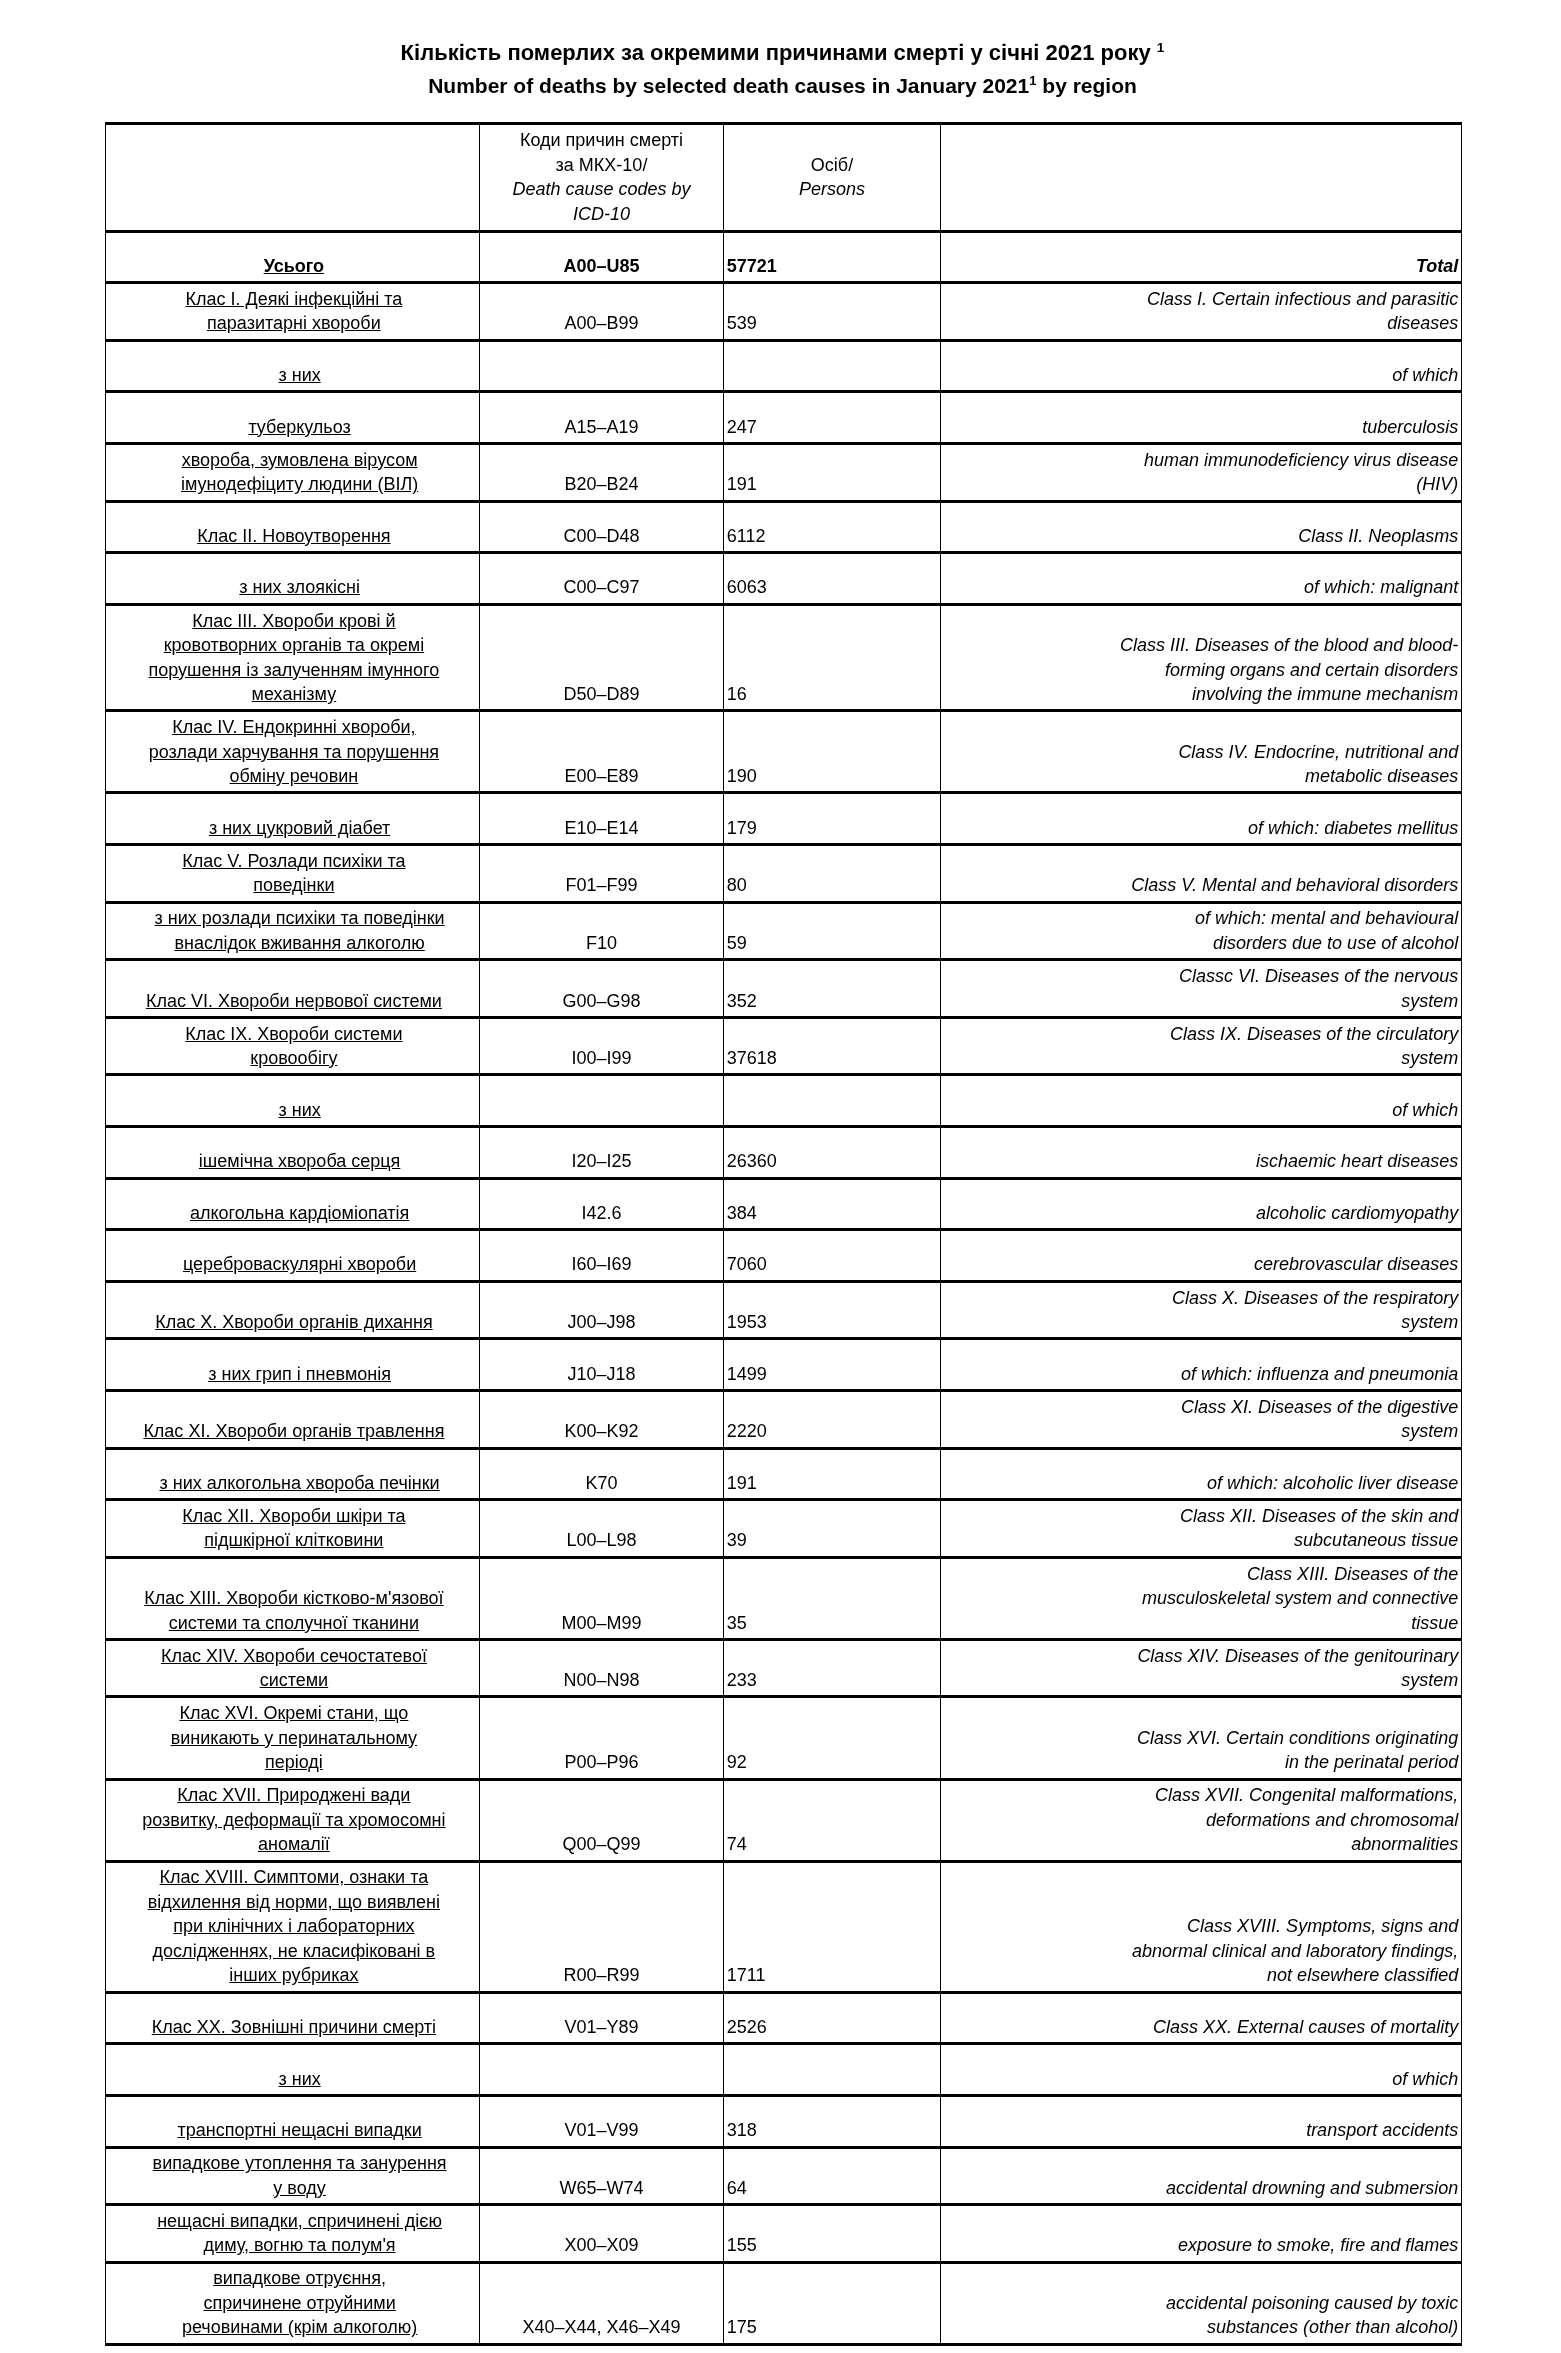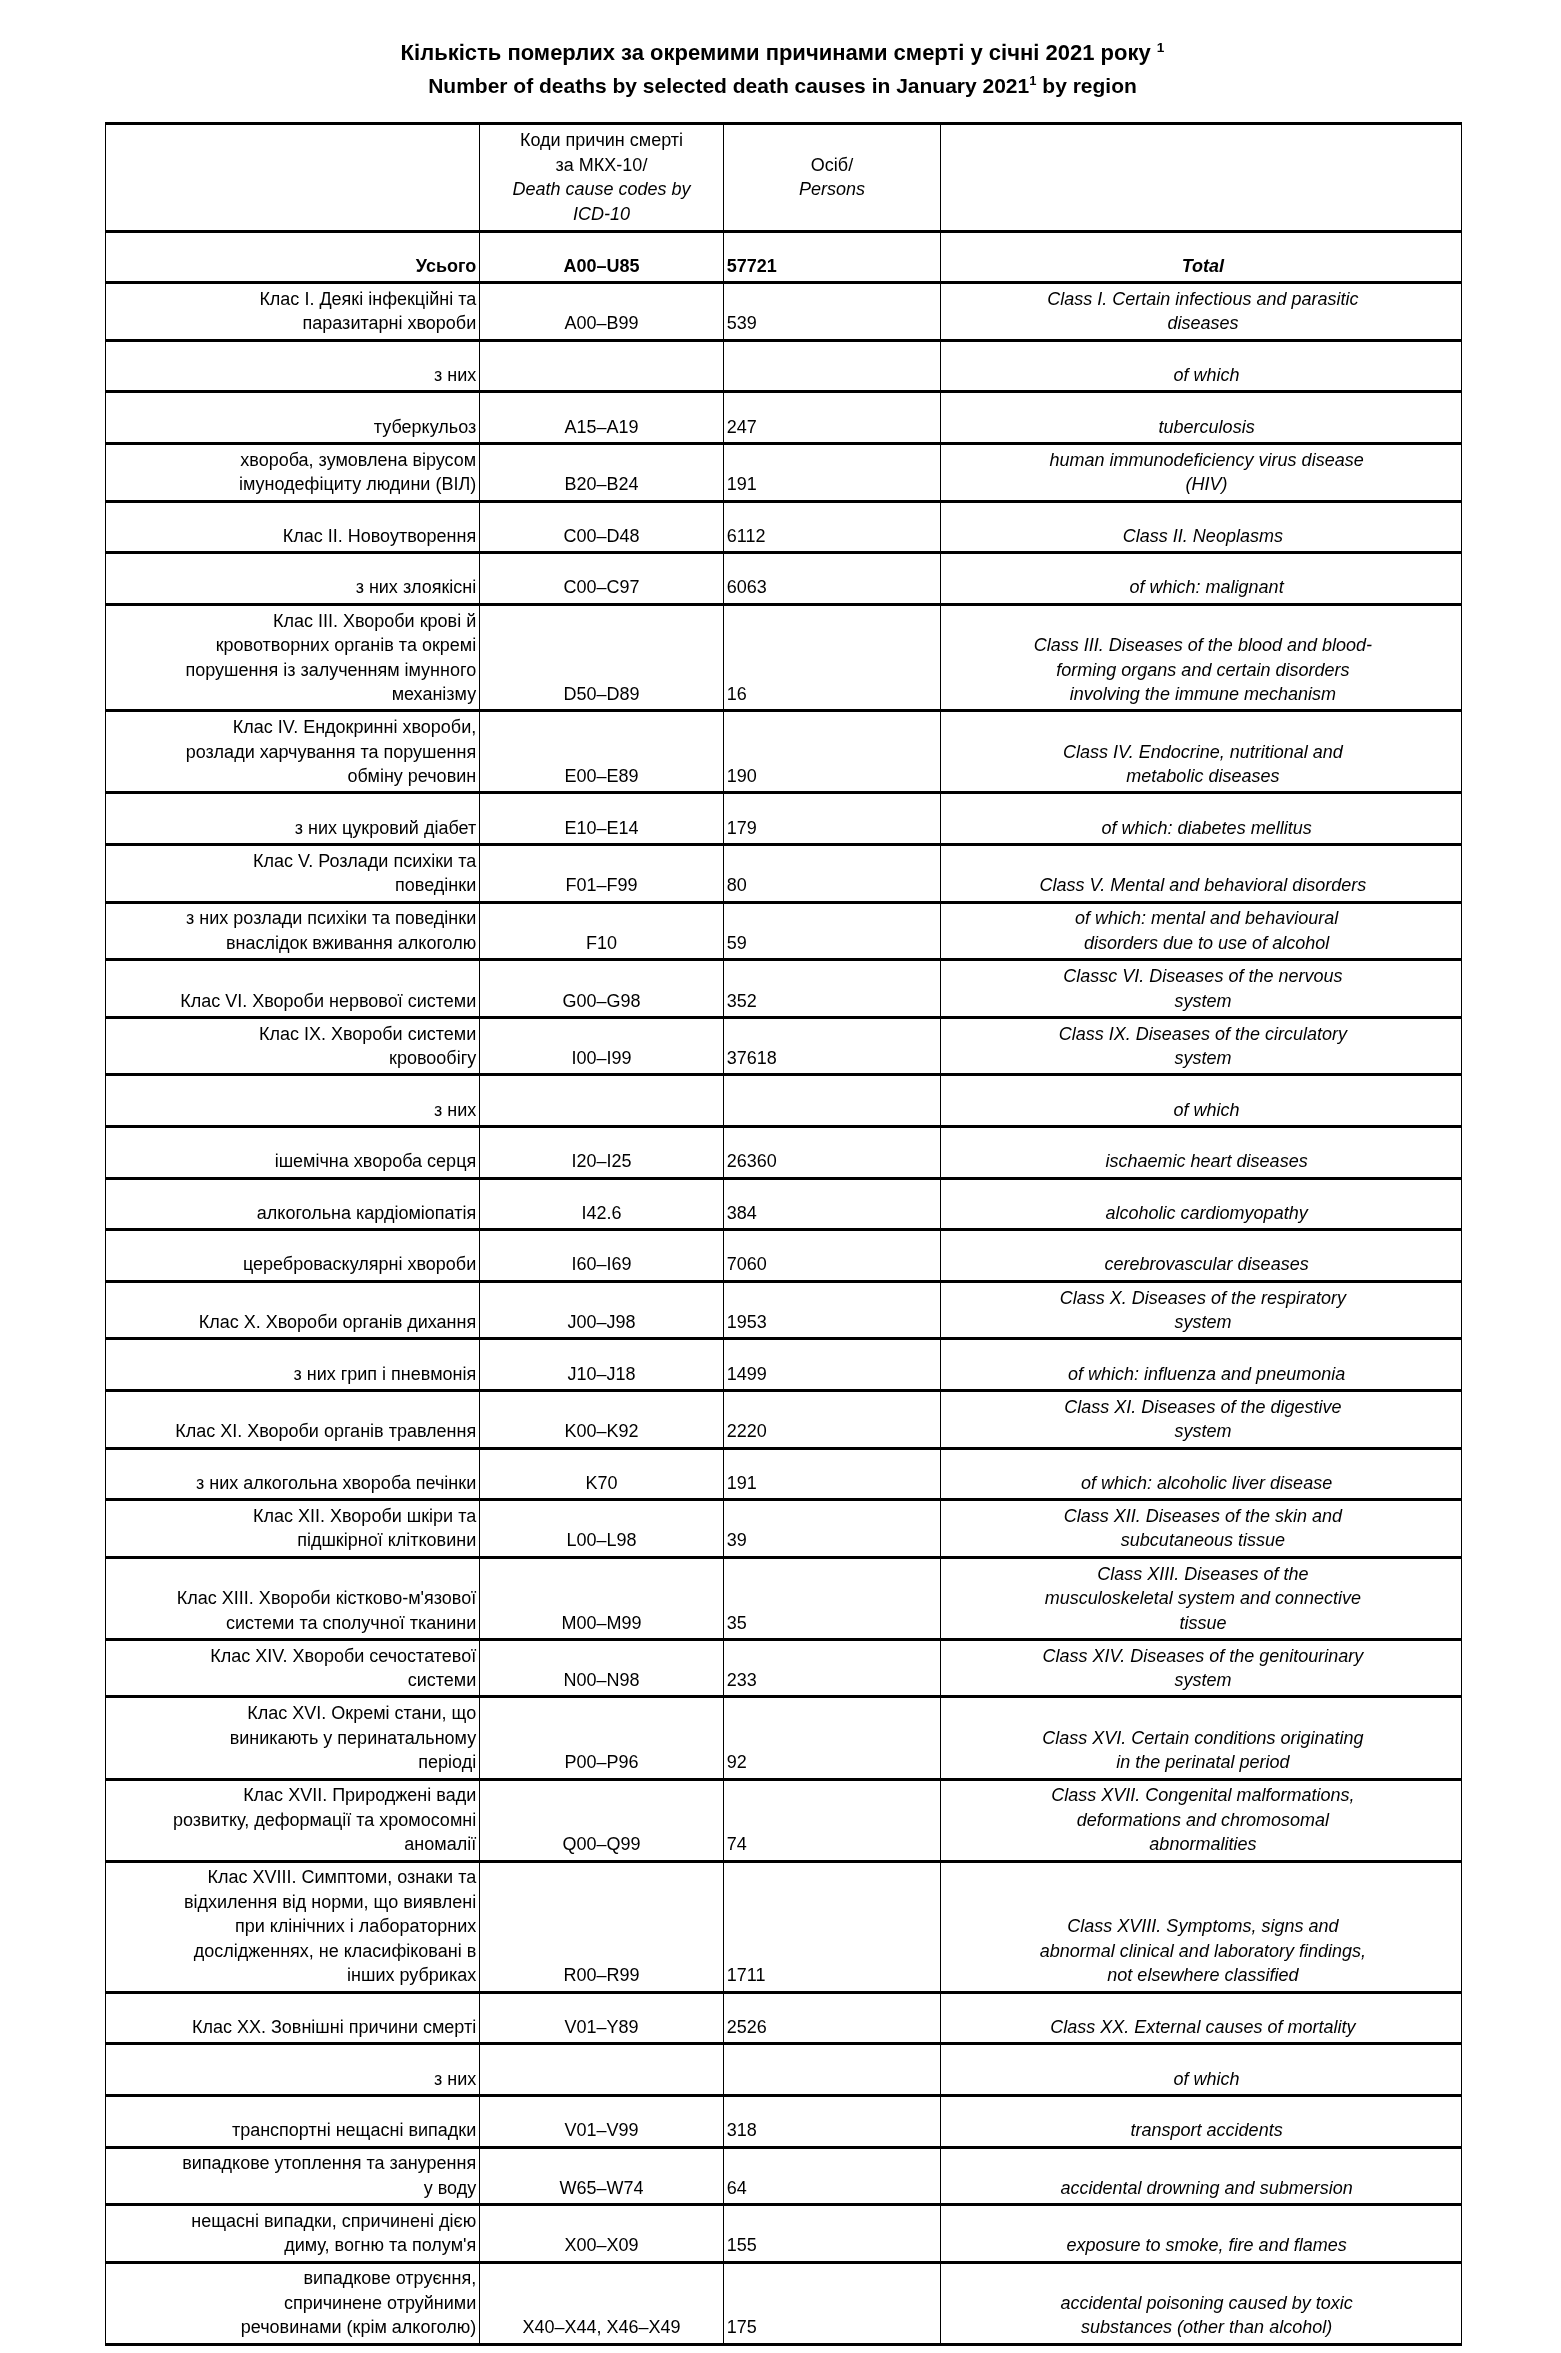--- a/index.html
+++ b/index.html
@@ -10,24 +10,24 @@
   sup{font-size:0.62em;vertical-align:super;line-height:0;}
   table{border-collapse:collapse;table-layout:fixed;width:1356px;}
   th,td{
     border:1.4px solid #000;border-top-width:3.3px;border-bottom-width:3.3px;
     font-size:18px;line-height:24.5px;vertical-align:bottom;
     padding:2.8px 2.8px;white-space:pre-line;word-wrap:break-word;
   }
   thead th{vertical-align:middle;text-align:center;font-weight:normal;height:99px;}
   .hdr-en{font-style:italic;}
   tbody td{height:43px;}
-  .uk-cell{text-align:right;padding-left:5.6px;}
+  .uk-cell{text-align:center;padding-left:5.6px;text-decoration:underline;}
   .code-cell{text-align:center;margin-top:35px;}
   .val-cell{text-align:left;padding-right:1.9px;}
-  .en-cell{font-style:italic;text-align:center;padding-left:6.6px;}
+  .en-cell{font-style:italic;text-align:right;padding-left:6.6px;}
   tr.sub .uk-cell{padding-left:17px;}
   tr.sub .en-cell{padding-left:14px;}
   tr.sub .val-cell{padding-right:10.4px;}
   tr.total td{font-weight:bold;}
 </style>
 </head>
 <body>
 
 <div class="content">
 

